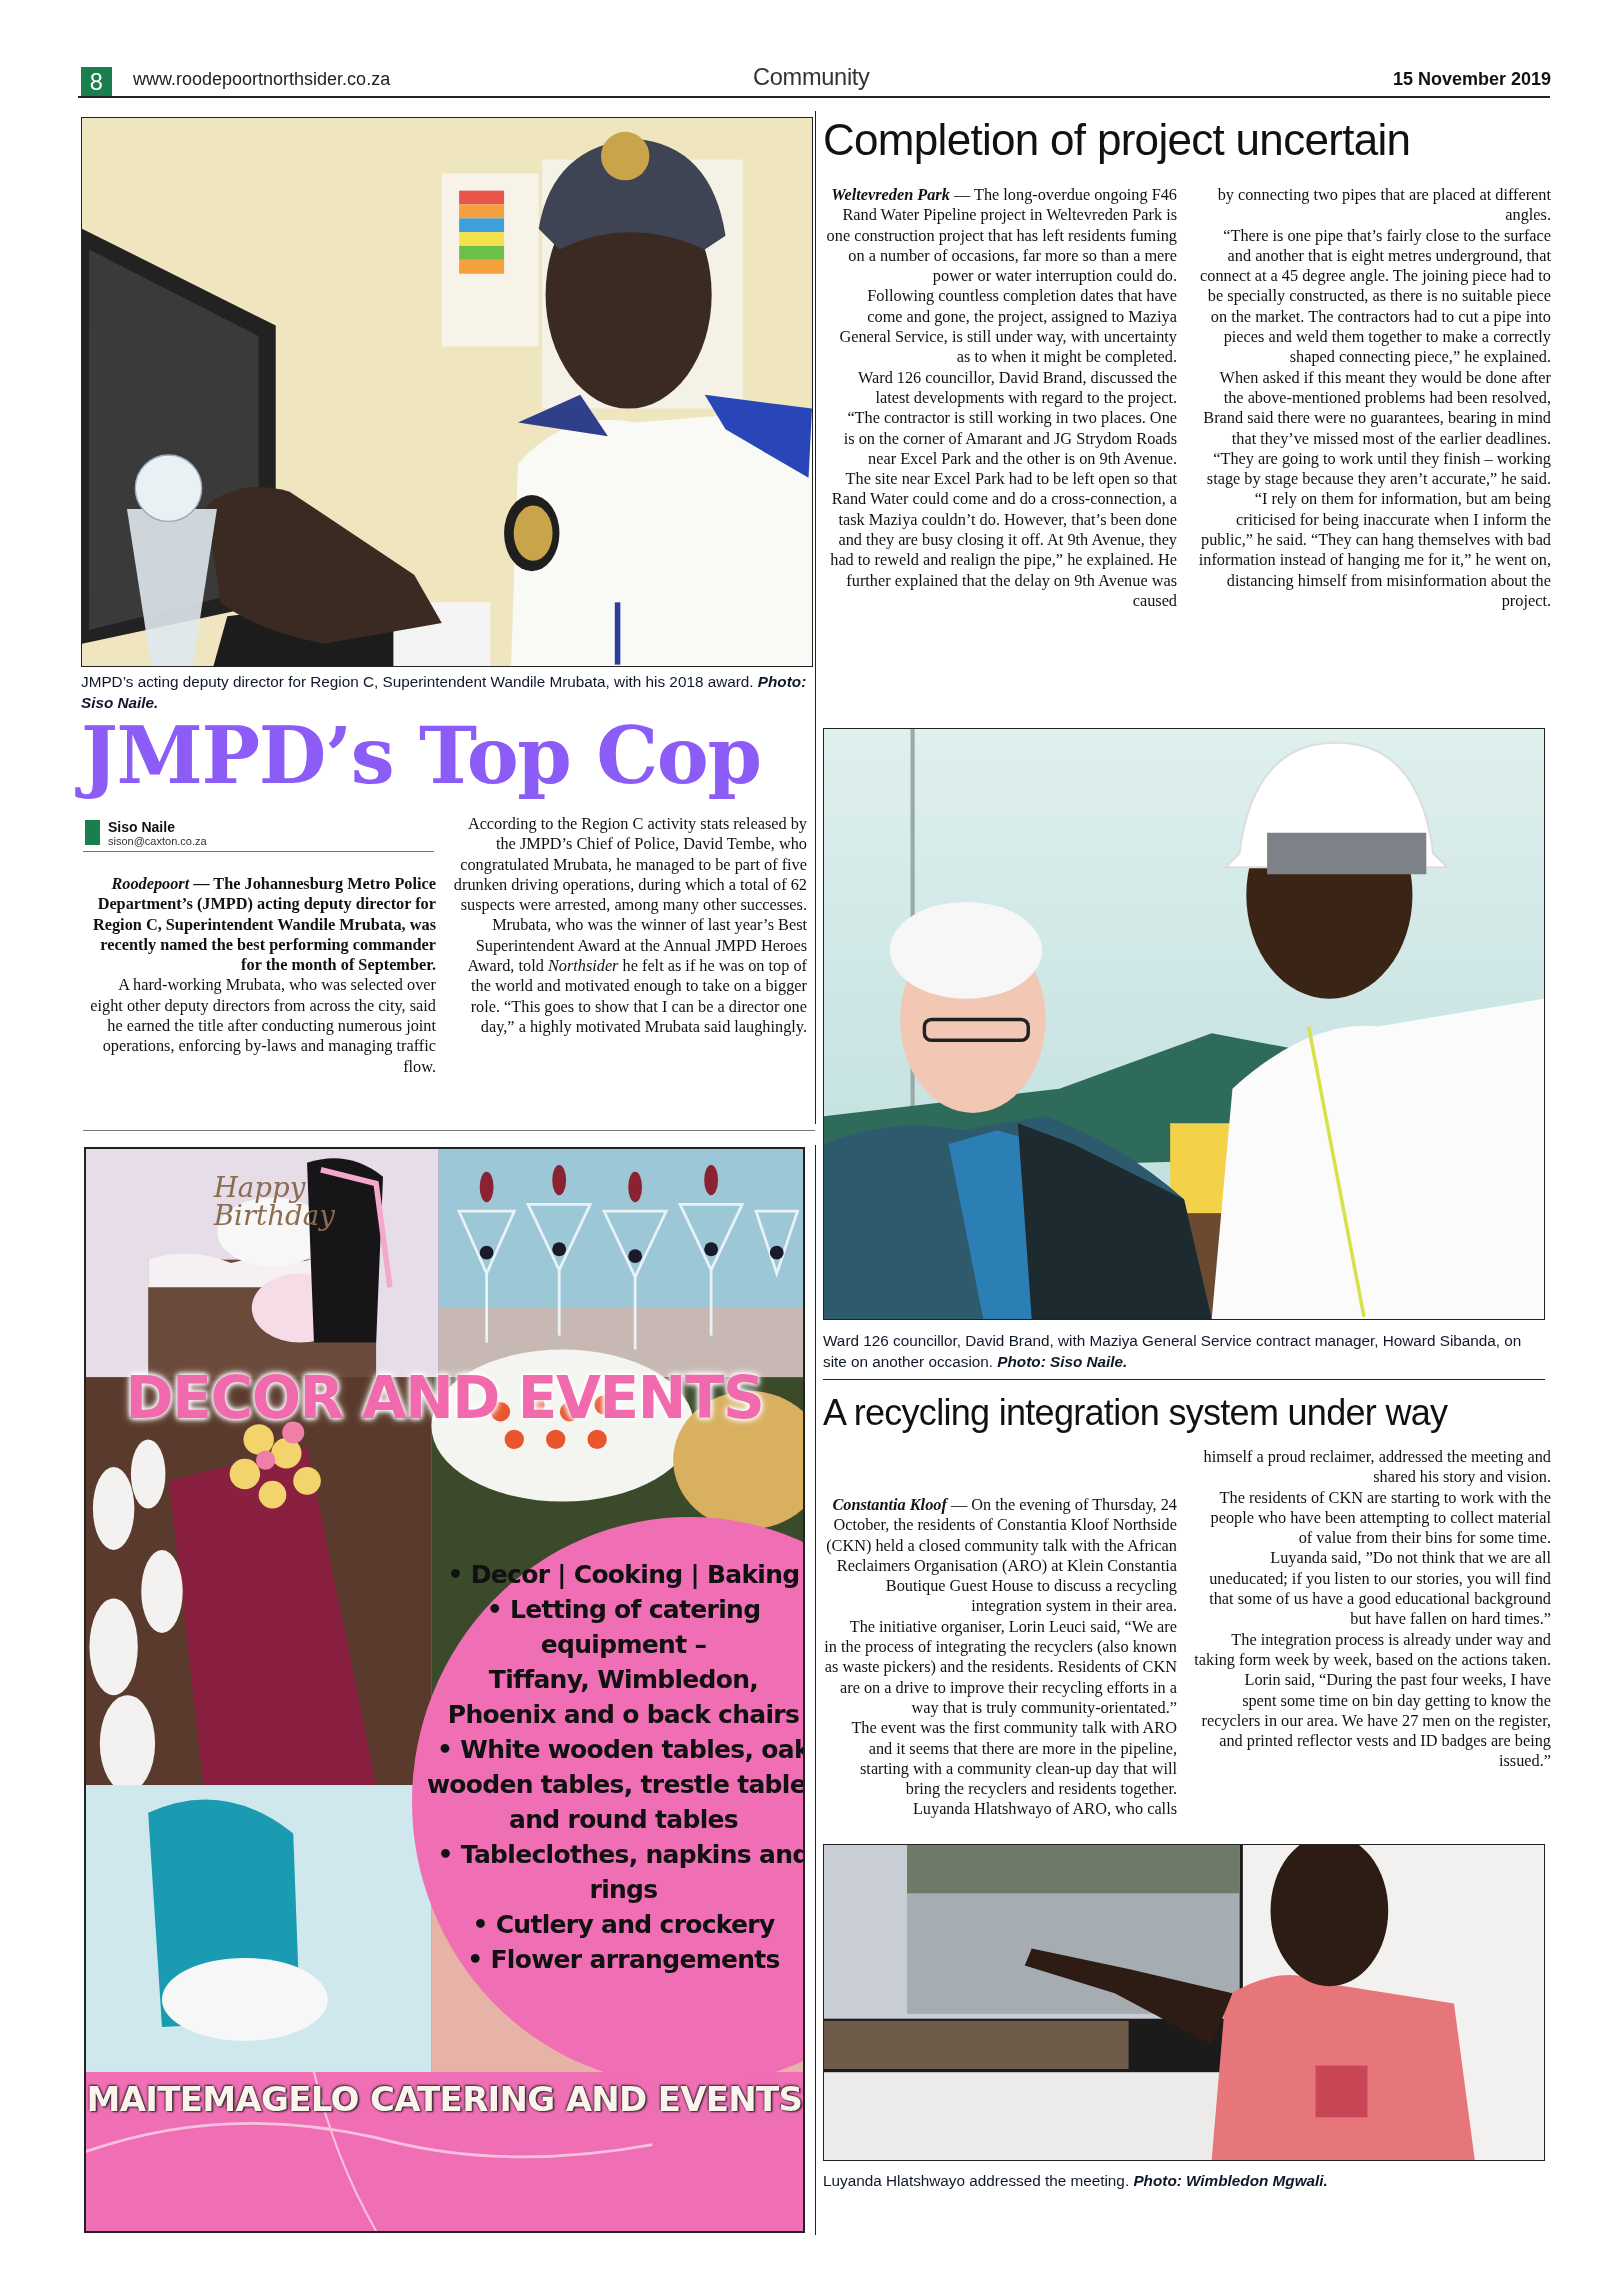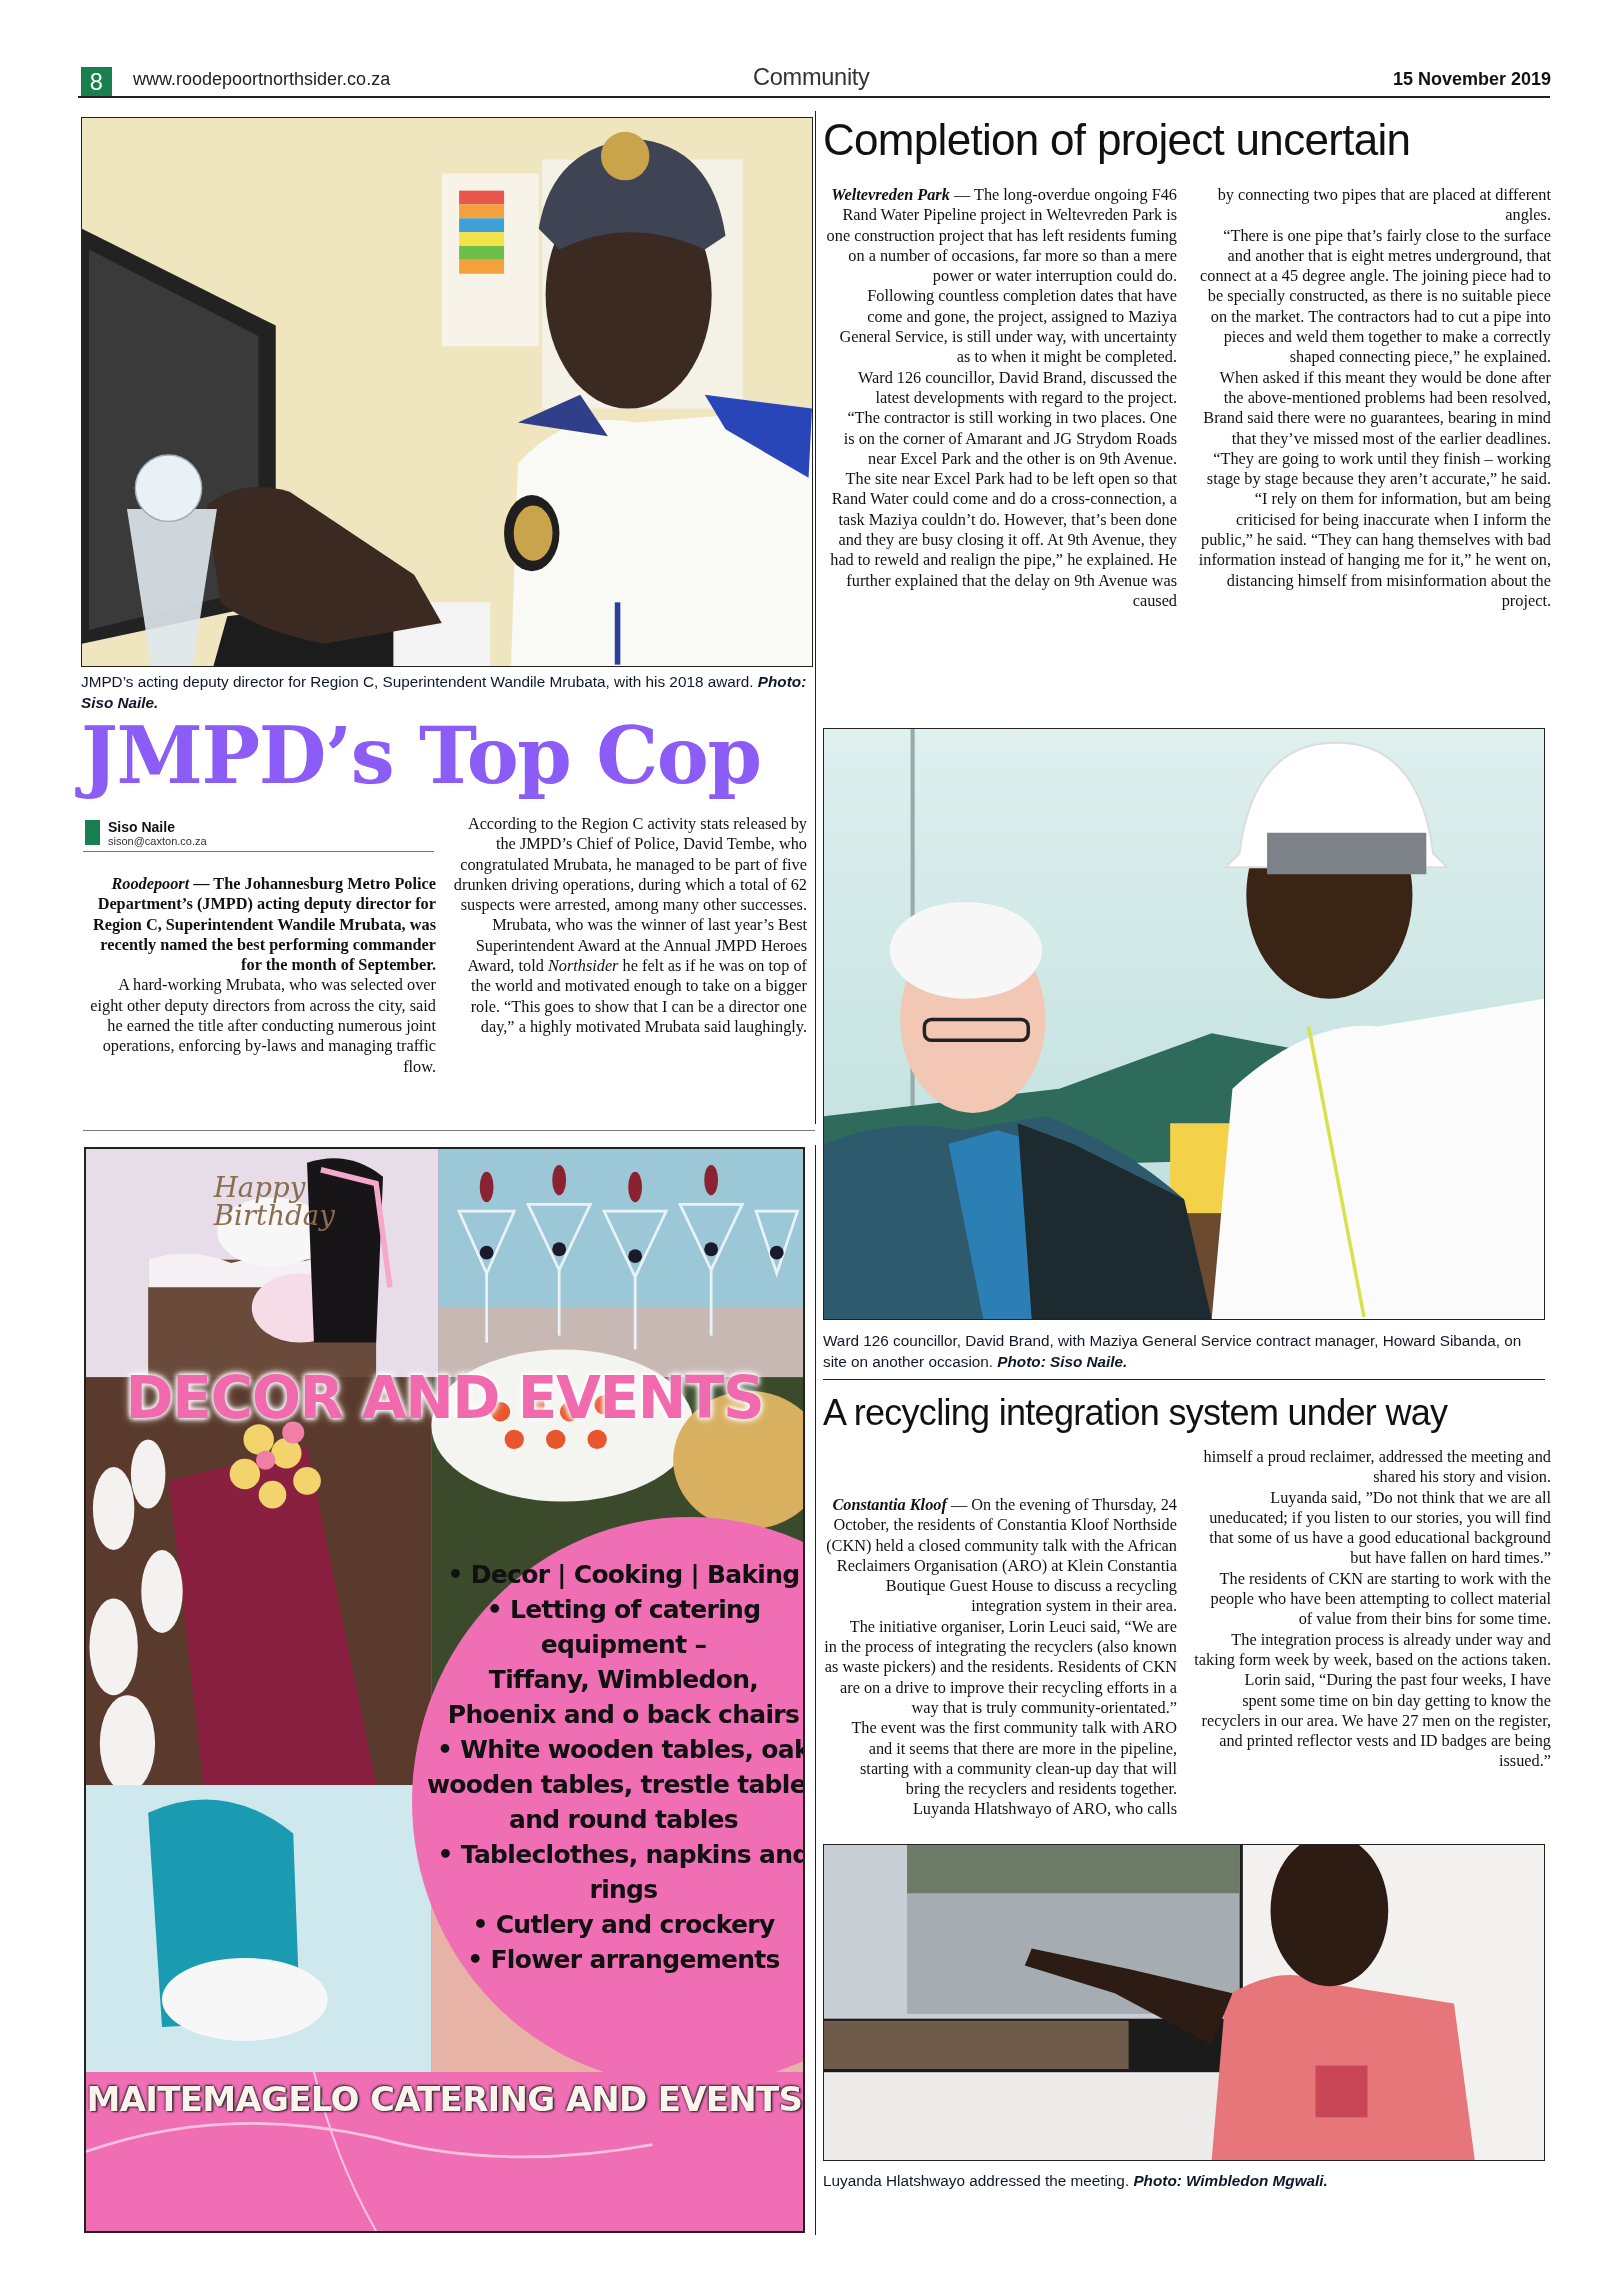--- a/index.html
+++ b/index.html
@@ -175,22 +175,22 @@
 
 <div class="abs col" style="left:823px; top:1447px; width:354px;margin-top:48px;">
   <p class="first"><b class="dateline">Constantia Kloof</b><span> — On the evening of Thursday, 24 October, the residents of Constantia Kloof Northside (CKN) held a closed community talk with the African Reclaimers Organisation (ARO) at Klein Constantia Boutique Guest House to discuss a recycling integration system in their area.</span></p>
   <p>The initiative organiser, Lorin Leuci said, “We are in the process of integrating the recyclers (also known as waste pickers) and the residents. Residents of CKN are on a drive to improve their recycling efforts in a way that is truly community-orientated.”</p>
   <p>The event was the first community talk with ARO and it seems that there are more in the pipeline, starting with a community clean-up day that will bring the recyclers and residents together.</p>
   <p>Luyanda Hlatshwayo of ARO, who calls</p>
 </div>
 
 <div class="abs col" style="left:1194px; top:1447px; width:357px;">
   <p class="first">himself a proud reclaimer, addressed the meeting and shared his story and vision.</p>
+  <p>The residents of CKN are starting to work with the people who have been attempting to collect material of value from their bins for some time.</p>
   <p>Luyanda said, ”Do not think that we are all uneducated; if you listen to our stories, you will find that some of us have a good educational background but have fallen on hard times.”</p>
-  <p>The residents of CKN are starting to work with the people who have been attempting to collect material of value from their bins for some time.</p>
   <p>The integration process is already under way and taking form week by week, based on the actions taken.</p>
   <p>Lorin said, “During the past four weeks, I have spent some time on bin day getting to know the recyclers in our area. We have 27 men on the register, and printed reflector vests and ID badges are being issued.”</p>
 </div>
 
 <div class="abs photo" style="left:823px; top:1844px; width:722px; height:317px;" title="Luyanda Hlatshwayo pointing at a screen">
   <svg viewBox="0 0 1040 457" preserveAspectRatio="none">
     <rect width="1040" height="457" fill="#f2f1ef"></rect>
     <rect x="0" y="0" width="605" height="330" fill="#1b1b1b"></rect>
     <rect x="0" y="0" width="600" height="252" fill="#c9ced4"></rect>
     <rect x="120" y="0" width="480" height="245" fill="#a6adb2"></rect>

